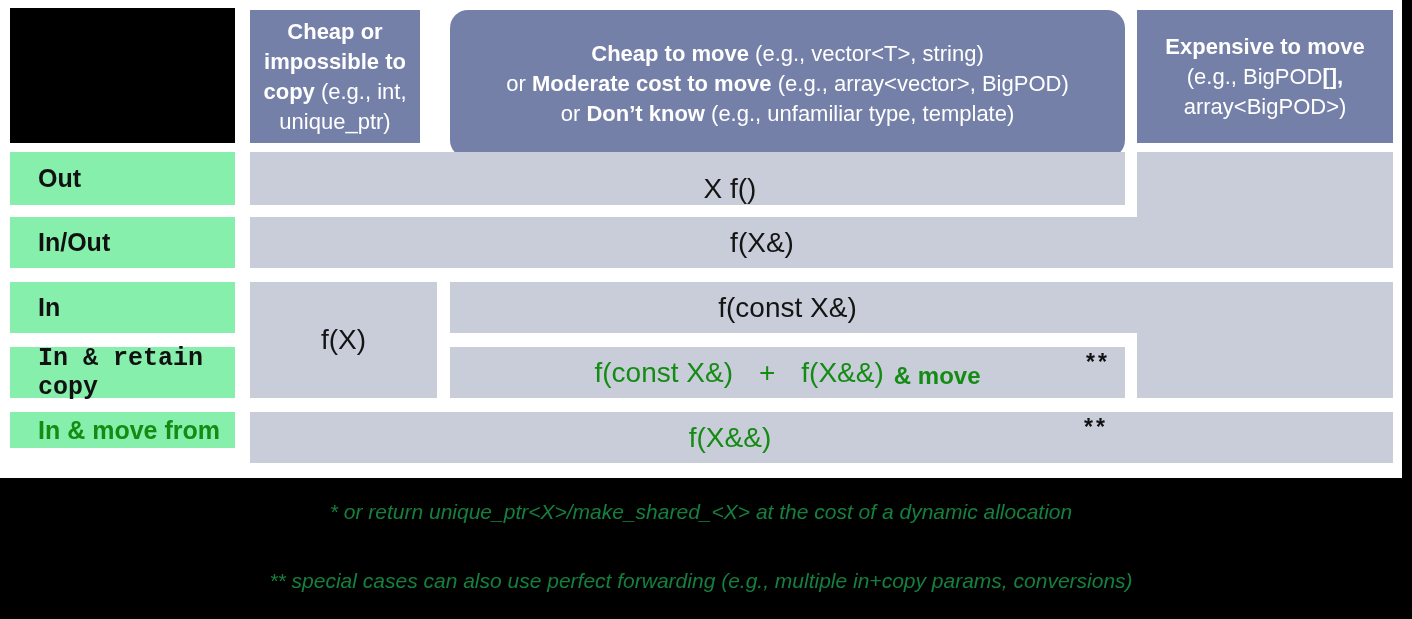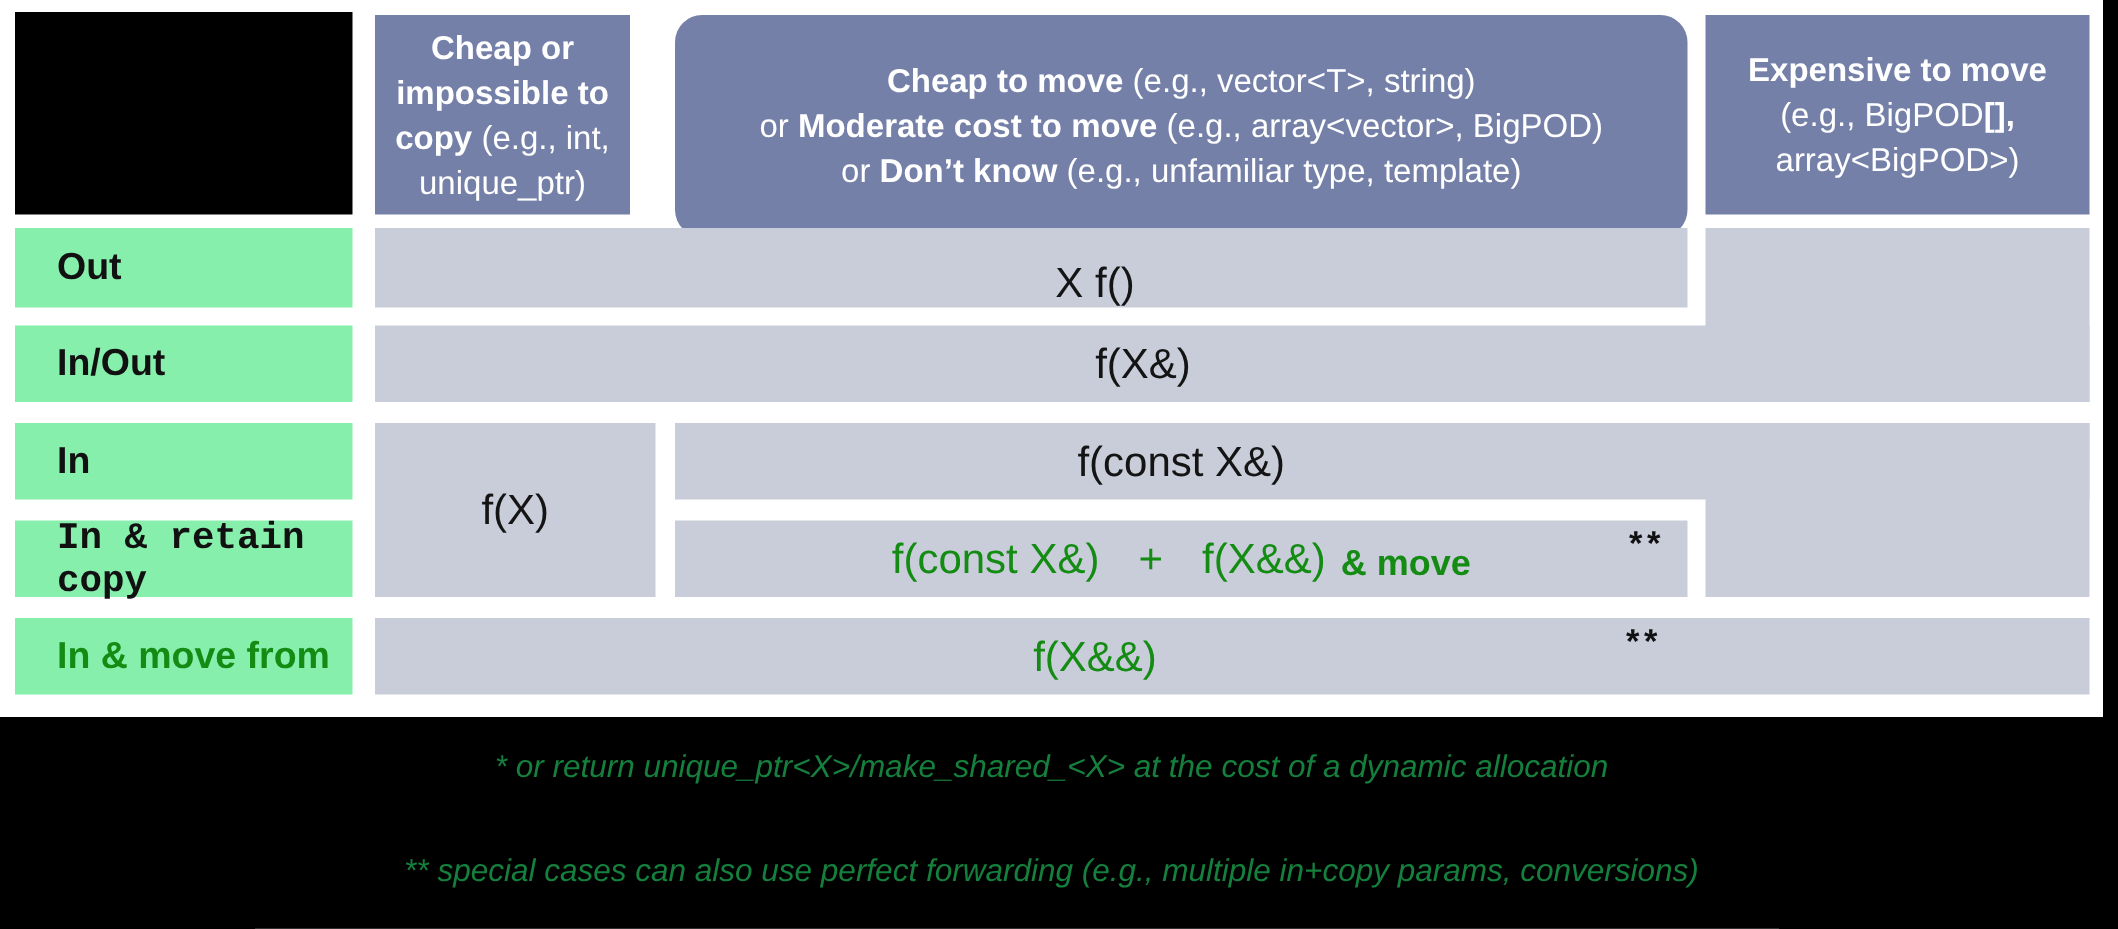--- a/index.html
+++ b/index.html
@@ -41,21 +41,21 @@
     font-size: 25px;
     display: flex;
     align-items: center;
     padding-left: 28px;
     box-sizing: border-box;
   }
   .r-out    { top: 152px; height: 53px; }
   .r-inout  { top: 217px; height: 51px; }
   .r-in     { top: 282px; height: 51px; }
   .r-retain { top: 347px; height: 51px; font-family: Liberation Mono, monospace; }
-  .r-move   { top: 412px; height: 51px; color: #148c14; }
+  .r-move   { top: 412px; height: 36px; color: #148c14; }
 
   
   .cell { background: #c9cdda; }
   .c-out-bg    { left: 250px;  top: 152px; width: 875px;  height: 53px; }
   .c-expA      { left: 1137px; top: 152px; width: 256px;  height: 116px; }
   .c-inout-bg  { left: 250px;  top: 217px; width: 1143px; height: 51px; }
   .c-fx        { left: 250px;  top: 282px; width: 187px;  height: 116px; }
   .c-in-bg     { left: 450px;  top: 282px; width: 943px;  height: 51px; }
   .c-expB      { left: 1137px; top: 282px; width: 256px;  height: 116px; }
   .c-retain-bg { left: 450px;  top: 347px; width: 675px;  height: 51px; }

